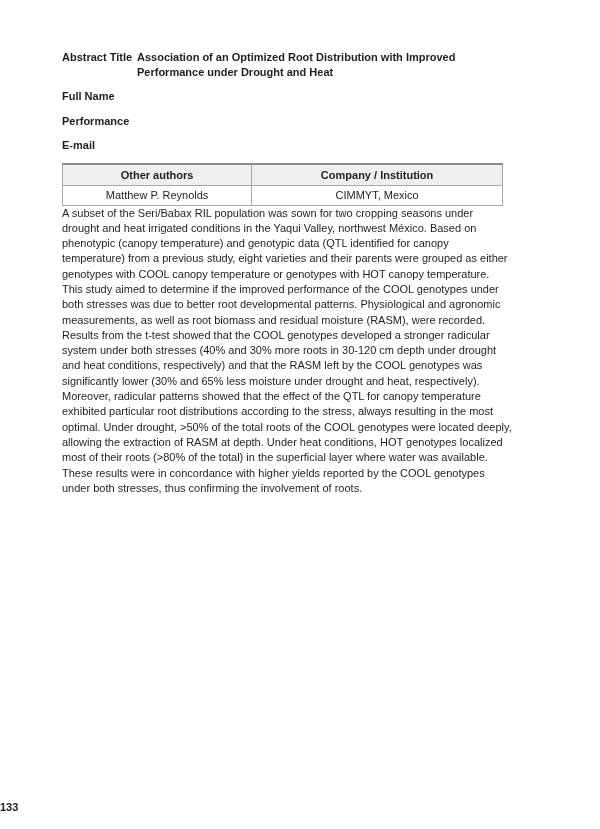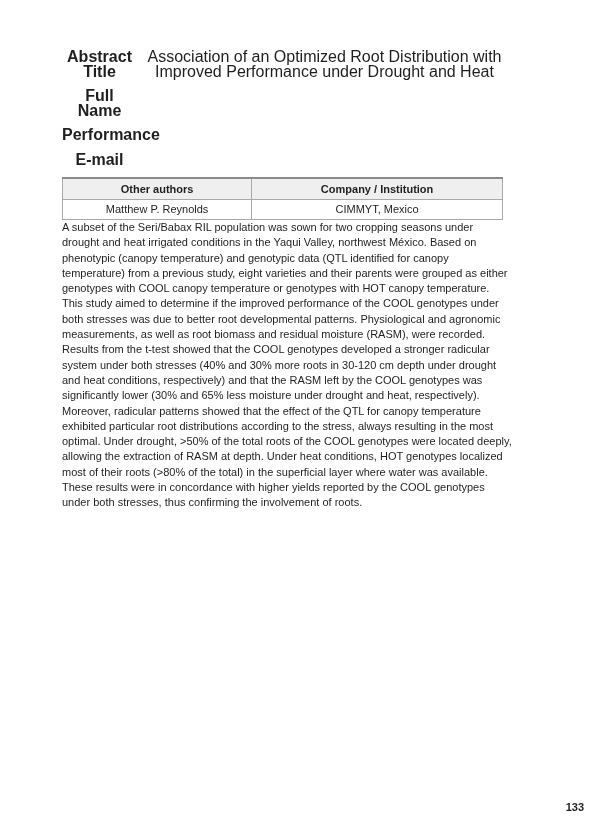--- a/index.html
+++ b/index.html
@@ -18,27 +18,26 @@
     left: 62px;
     top: 50px;
     width: 450px;
   }
   
   .field-row {
     display: grid;
     grid-template-columns: 75px 1fr;
     column-gap: 0;
     margin-bottom: 10px;
-    font-size: 16px;
+    font-size: 11px;
     line-height: 14.5px;
     font-weight: 700;
-    text-align: center;
   }
   .field-label { font-weight: 700; }
-  .field-value { font-weight: 400; }
+  .field-value { font-weight: 700; }
   .email-link {
     text-decoration: underline;
     color: #1f1f1f;
     cursor: pointer;
   }
   
   .authors-table {
     width: 441px;
     border-collapse: collapse;
     margin-top: 10px;
@@ -70,21 +69,21 @@
     font-weight: 400;
     text-align: left;
     color: #1f1f1f;
   }
   
   .page-number {
     position: absolute;
     left: 0;
     right: 16px;
     top: 801px;
-    text-align: right;
+    text-align: left;
     font-size: 11px;
     font-weight: 700;
     color: #1f1f1f;
   }
 </style>
 </head>
 <body>
 
 <div class="page">
   <div class="content">

